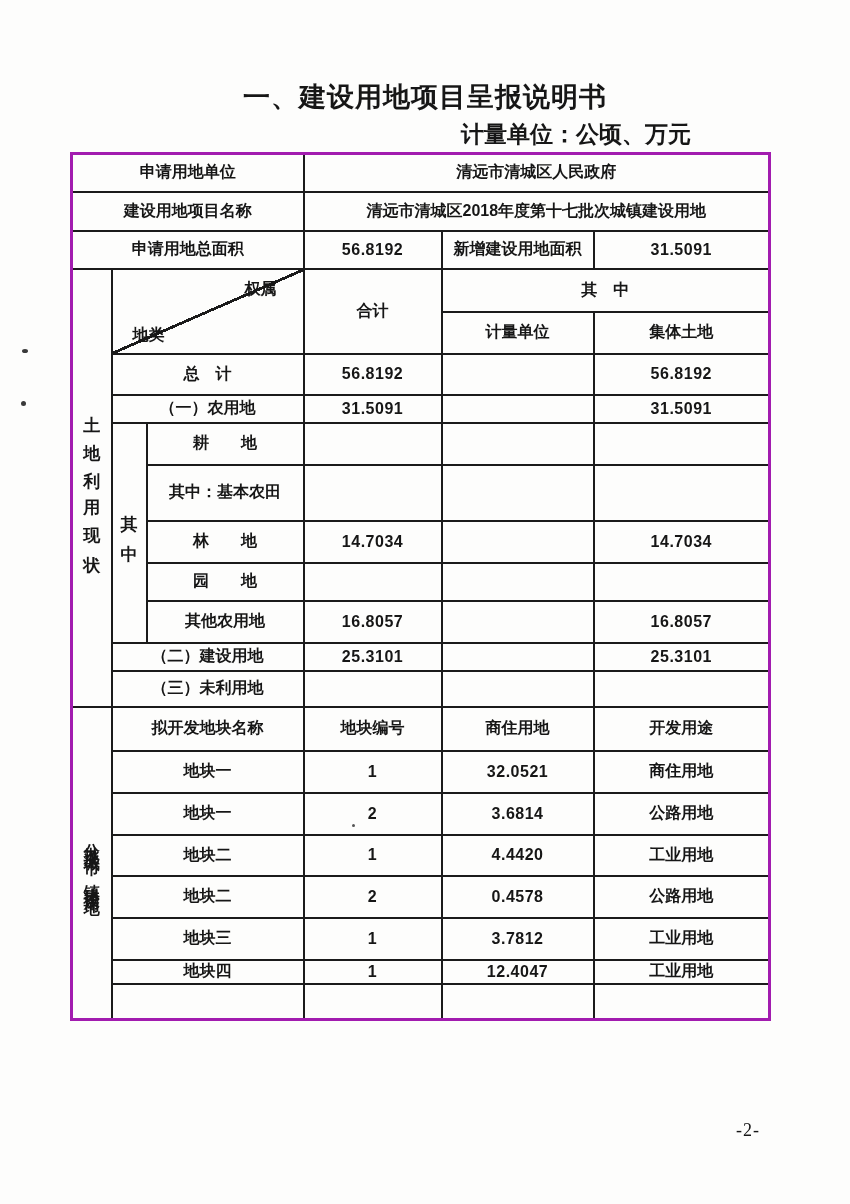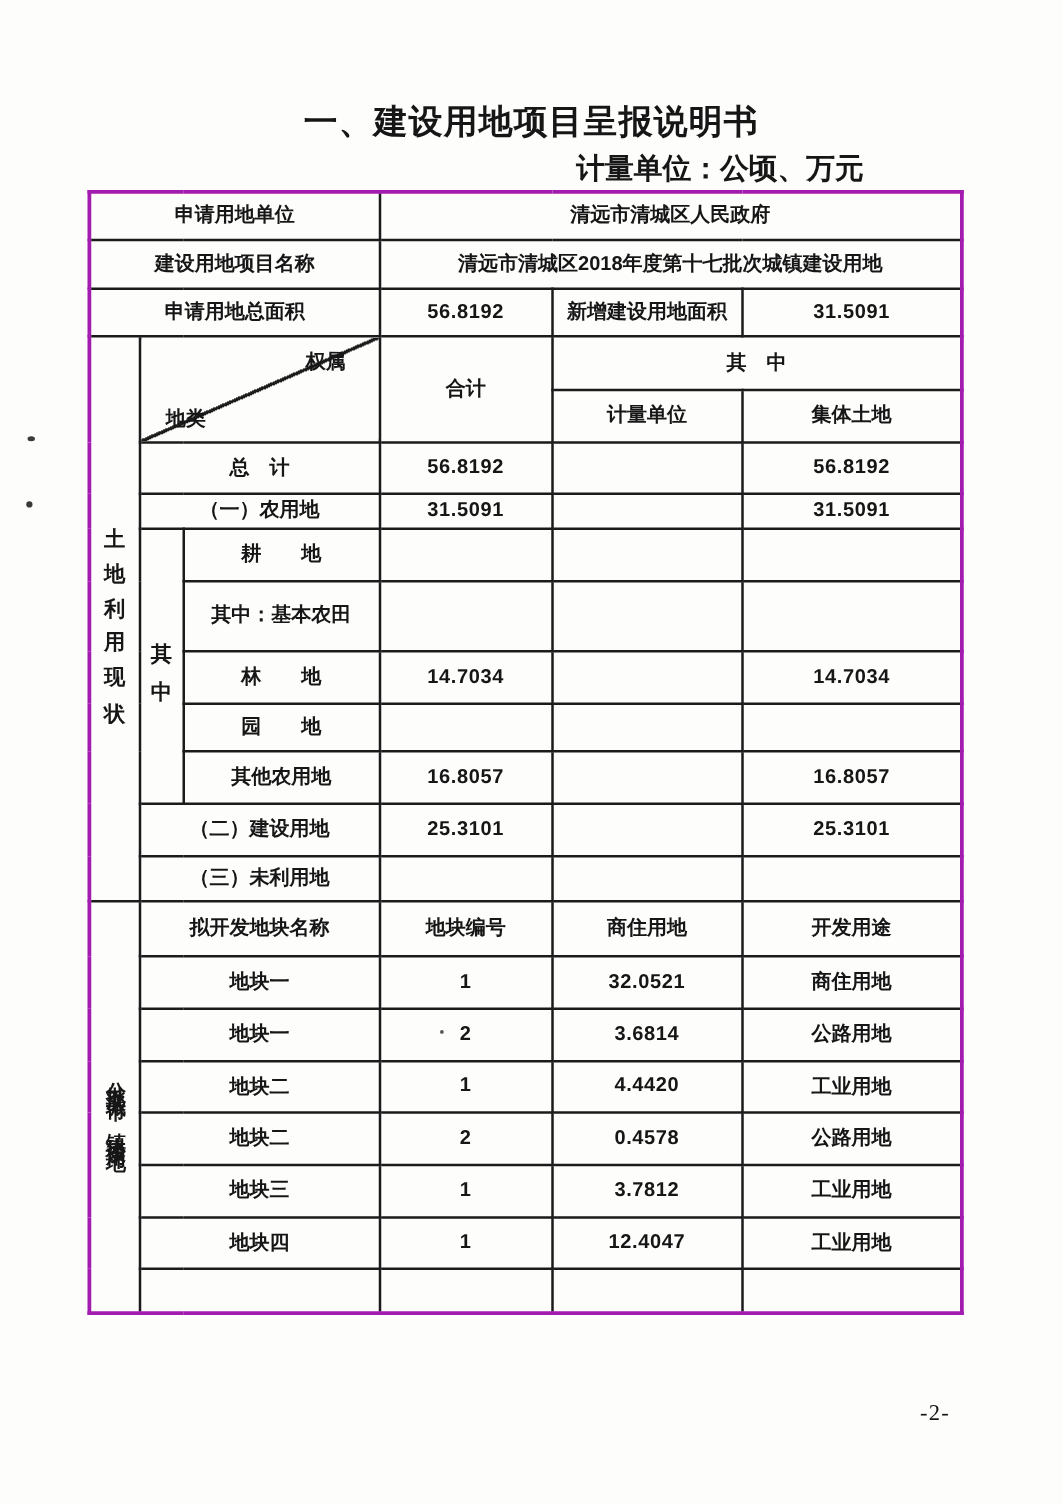--- a/index.html
+++ b/index.html
@@ -149,21 +149,21 @@
     <td class="num"></td>
     <td class="num"></td>
     <td class="num"></td>
   </tr>
   <tr style="height:42px">
     <td>其他农用地</td>
     <td class="num">16.8057</td>
     <td class="num"></td>
     <td class="num">16.8057</td>
   </tr>
-  <tr style="height:42px">
+  <tr style="height:28px">
     <td colspan="2">（二）建设用地</td>
     <td class="num">25.3101</td>
     <td class="num"></td>
     <td class="num">25.3101</td>
   </tr>
   <tr style="height:36px">
     <td colspan="2">（三）未利用地</td>
     <td class="num"></td>
     <td class="num"></td>
     <td class="num"></td>
@@ -201,21 +201,21 @@
     <td class="num">2</td>
     <td class="num">0.4578</td>
     <td>公路用地</td>
   </tr>
   <tr style="height:42px">
     <td colspan="2">地块三</td>
     <td class="num">1</td>
     <td class="num">3.7812</td>
     <td>工业用地</td>
   </tr>
-  <tr style="height:41px">
+  <tr style="height:24px">
     <td colspan="2">地块四</td>
     <td class="num">1</td>
     <td class="num">12.4047</td>
     <td>工业用地</td>
   </tr>
   <tr style="height:36px">
     <td colspan="2"></td>
     <td class="num"></td>
     <td class="num"></td>
     <td></td>

